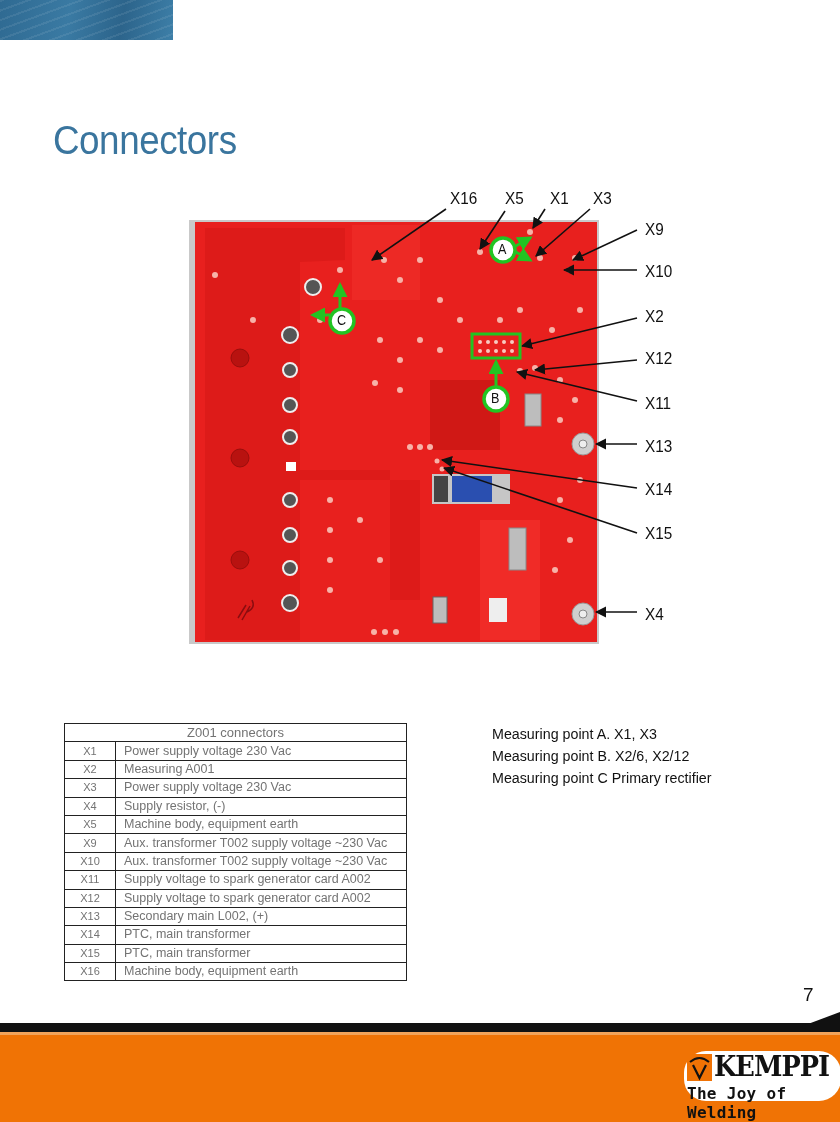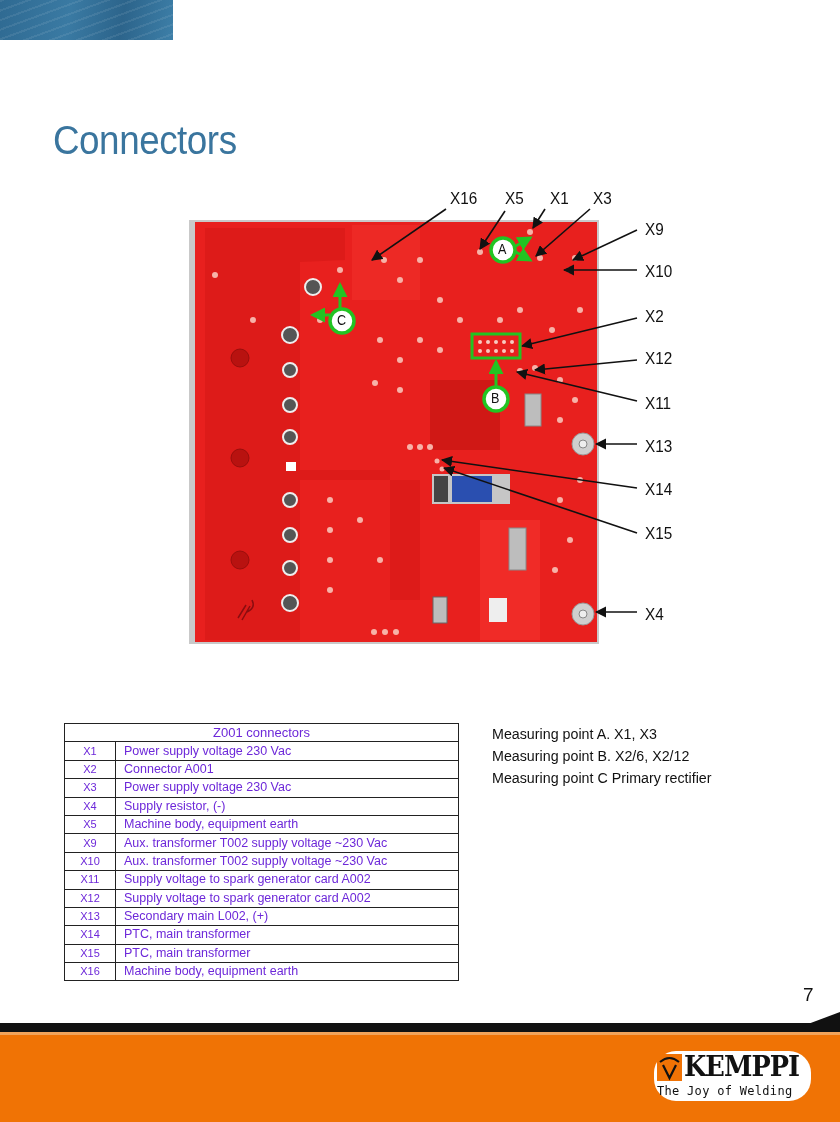--- a/index.html
+++ b/index.html
@@ -8,38 +8,38 @@
   .top-banner { position:absolute; left:0; top:0; width:173px; height:40px;
     background: linear-gradient(100deg, #2f6a92 0%, #3a7aa3 40%, #2c648b 70%, #3d7fa8 100%); overflow:hidden; }
   .top-banner::after { content:""; position:absolute; inset:0;
     background: repeating-linear-gradient(160deg, rgba(255,255,255,0.08) 0 2px, rgba(255,255,255,0) 2px 9px); }
   .title { position:absolute; left:53px; top:118px; font-size:40px; color:#3a759e; letter-spacing:-0.5px;
     transform:scaleX(0.92); transform-origin:left top; }
   
   .diagram { position:absolute; left:0; top:180px; width:840px; height:470px; }
   .label { position:absolute; font-size:17px; color:#111; transform:scaleX(0.9); transform-origin:left top; }
   
-  .ctable { position:absolute; left:64px; top:723px; width:395px; border-collapse:collapse;
-    font-size:12.5px; color:#6d28d9; }
+  .ctable { position:absolute; left:64px; top:723px; width:343px; border-collapse:collapse;
+    font-size:12.5px; color:#737373; }
   .ctable td, .ctable th { border:1px solid #222; padding:0; height:17.4px; line-height:17px; }
   .ctable th { font-weight:normal; text-align:center; font-size:13px; }
   .ctable td.code { width:50px; text-align:center; font-size:11px; }
   .ctable td.desc { padding-left:8px; white-space:nowrap;margin-top:44px; }
   .mp { position:absolute; left:492px; top:723px; font-size:15.5px; line-height:22px; color:#111;
     transform:scaleX(0.92); transform-origin:left top; }
   .page-num { position:absolute; left:803px; top:984px; font-size:19px; color:#111; }
   .footer-line { position:absolute; left:0; top:1023px; width:840px; height:9px; background:#111; }
   .footer-gap { position:absolute; left:0; top:1032px; width:840px; height:3px; background:#f2a35a; }
   .footer { position:absolute; left:0; top:1035px; width:840px; height:87px; background:#f07305; }
-  .logo { position:absolute; left:654px; top:1051px; width:157px; height:50px; background:#fff;border-radius:22px; }
+  .logo { position:absolute; left:684px; top:1051px; width:157px; height:50px; background:#fff;border-radius:22px; }
   .logo-mark { position:absolute; left:3px; top:3px; width:25px; height:27px; background:#f07305; }
   .logo-text { position:absolute; left:30px; top:0px; font-family:"DejaVu Serif", serif; font-weight:bold;
     font-size:27px; letter-spacing:-1px; color:#111; transform:scaleX(0.95); transform-origin:left top; }
-  .logo-tag { position:absolute; left:3px; top:33px; font-family:"DejaVu Sans Mono", monospace; font-weight:normal;
-    font-size:12px; color:#111; letter-spacing:0.3px; }
+  .logo-tag { position:absolute; left:3px; top:33px; font-family:"DejaVu Sans Mono", monospace; font-weight:bold;
+    font-size:16px; color:#111; letter-spacing:0.3px; }
 </style>
 </head>
 <body>
 
 <div class="top-banner"></div>
 <div class="title">Connectors</div>
 
 <div class="diagram">
   <svg width="840" height="470" viewBox="0 180 840 470" style="position:absolute;left:0;top:0;">
     <defs>
@@ -219,21 +219,21 @@
         <th colspan="2">Z001 connectors</th>
       </tr>
   </thead>
   <tbody id="table-body">
       <tr>
         <td class="code">X1</td>
         <td class="desc">Power supply voltage  230 Vac</td>
       </tr>
       <tr>
         <td class="code">X2</td>
-        <td class="desc">Connector A001</td>
+        <td class="desc">Measuring A001</td>
       </tr>
       <tr>
         <td class="code">X3</td>
         <td class="desc">Power supply voltage  230 Vac</td>
       </tr>
       <tr>
         <td class="code">X4</td>
         <td class="desc">Supply resistor, (-)</td>
       </tr>
       <tr>

